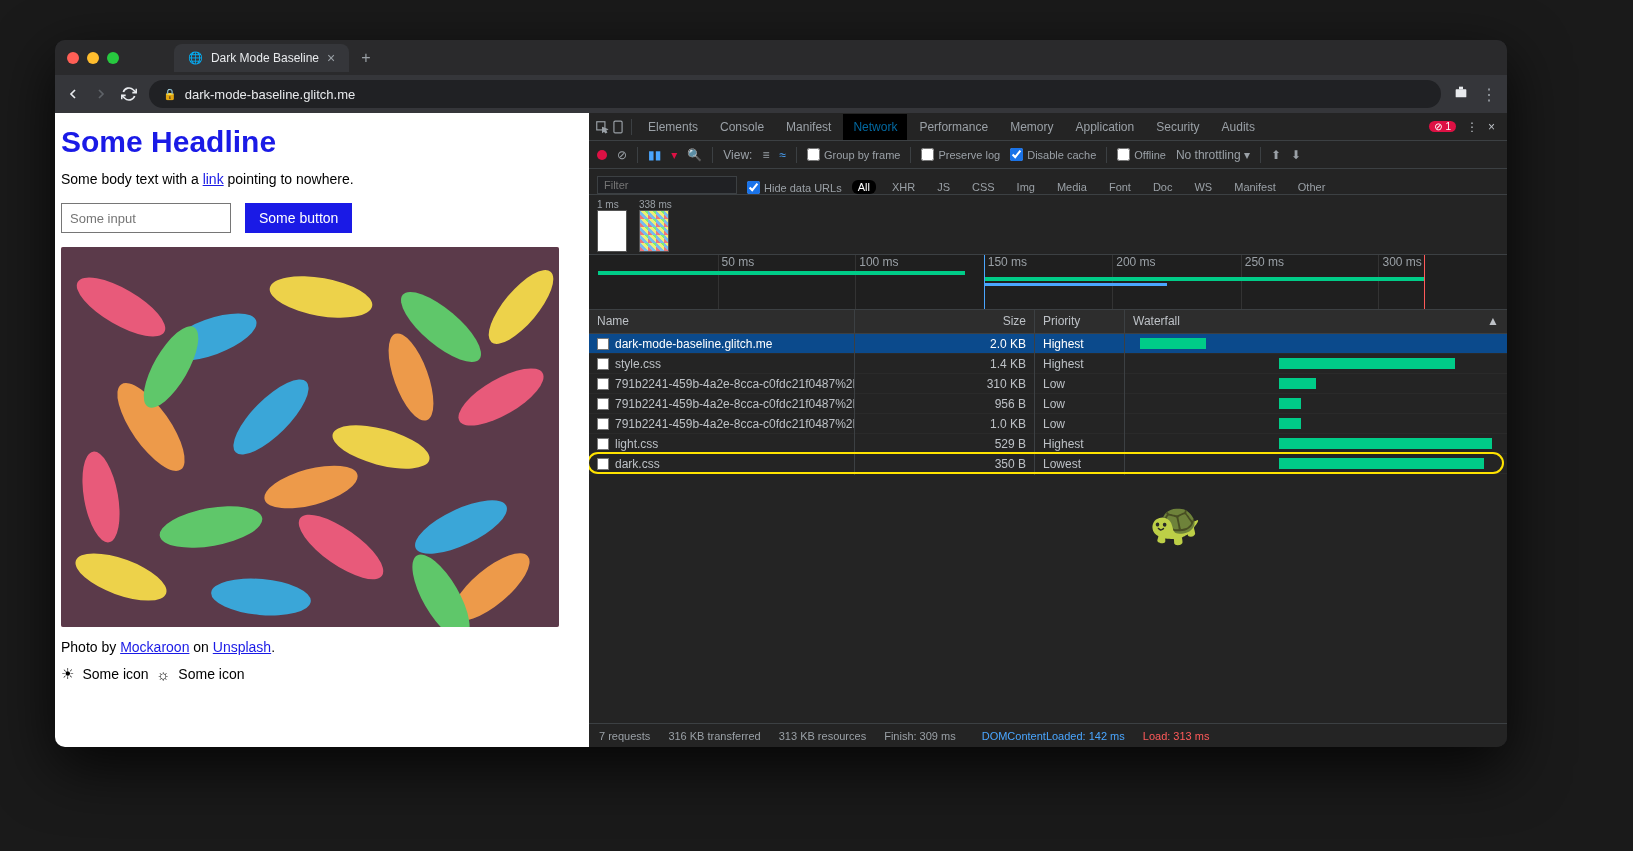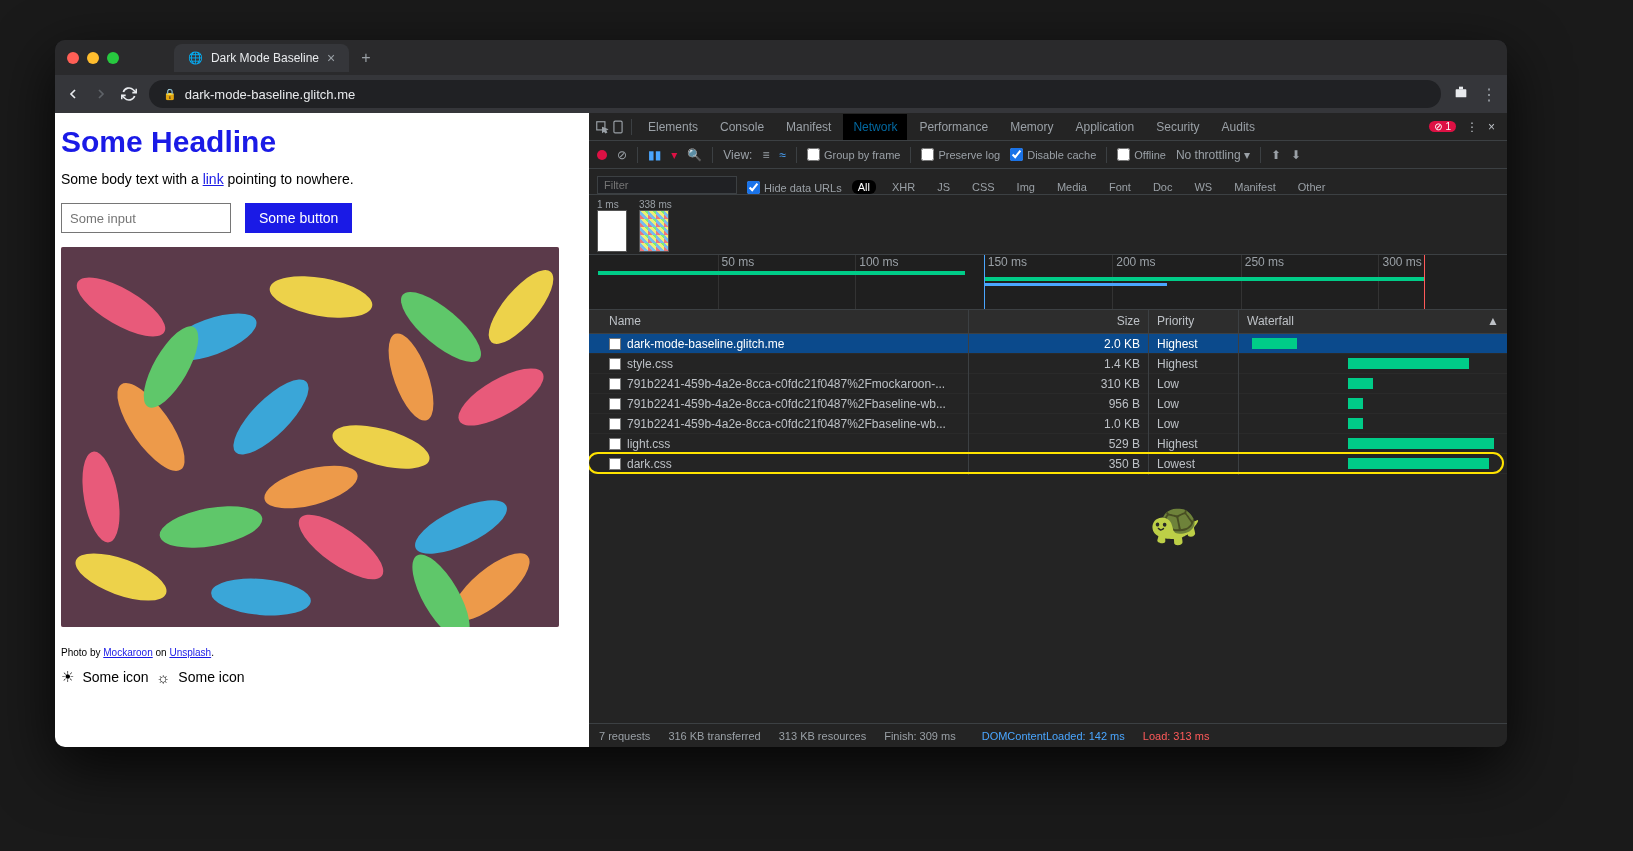--- a/index.html
+++ b/index.html
@@ -28,21 +28,21 @@
 .content { flex: 1; display: flex; overflow: hidden; }
 
 .page { width: 534px; background: #fff; padding: 6px; overflow-y: auto; color: #000; }
 .page h1 { color: #1a1ae6; font-size: 30px; font-weight: 800; margin: 6px 0 12px 0; }
 .page .body-text { font-size: 14px; margin-bottom: 16px; }
 .page a { color: #1a1ae6; text-decoration: underline; }
 .input-row { display: flex; gap: 14px; margin-bottom: 14px; align-items:center; }
 .page input[type=text] { width: 170px; height: 30px; border: 1px solid #767676; padding: 0 8px; font-size: 13px; }
 .page .btn { background: #1a1ae6; color: #fff; border: none; padding: 7px 14px; font-size: 14px; cursor: pointer; }
 .candy { width: 498px; height: 380px; background: #e8a0b0; border-radius: 2px; position: relative; overflow: hidden; }
-.caption { font-size: 10px; margin-top: 16px; }
+.caption { font-size: 14px; margin-top: 8px; }
 .icon-row { display: flex; align-items: center; gap: 8px; font-size: 14px; margin-top: 10px; }
 .sun { font-size: 15px; }
 
 .devtools { flex: 1; background: #242424; display: flex; flex-direction: column; font-size: 12px; color: #bdc1c6; }
 
 .dt-tabs { height: 28px; border-bottom: 1px solid #3c4043; display: flex; align-items: center; padding: 0 6px; gap: 2px; }
 .dt-tabs .sep { width: 1px; height: 16px; background: #3c4043; margin: 0 4px; }
 .dt-tab { padding: 6px 10px; cursor: pointer; color: #9aa0a6; }
 .dt-tab.active { background: #000; color: #0369a1; }
 .dt-tab-right { margin-left: auto; display: flex; align-items: center; gap: 10px; padding-right: 6px; }
@@ -61,21 +61,21 @@
 .dt-thumbs { height: 60px; border-bottom: 1px solid #3c4043; display: flex; align-items: flex-start; gap: 12px; padding: 4px 8px; }
 .thumb-label { font-size: 10px; color: #9aa0a6; }
 .thumb { width: 30px; height: 42px; border: 1px solid #555; background: #fff; }
 .thumb.img { background: linear-gradient(45deg,#e77 0 25%, #7be 25% 50%, #ee7 50% 75%, #7e7 75% 100%); background-size: 8px 8px; }
 
 .dt-timeline { height: 55px; border-bottom: 1px solid #3c4043; position: relative; background:#1f1f1f; }
 .tick { position: absolute; top: 0; font-size: 12px; color: #9aa0a6; height:100%; border-left:1px solid #333; padding-left:3px;}
 .tl-bar { position: absolute; height: 4px; background: #0c8; top: 16px; }
 
 .dt-grid-head { height: 24px; border-bottom: 1px solid #3c4043; display: flex; background: #2d2d2d; }
-.col-name { width: 380px; padding: 4px 20px; border-right: 1px solid #3c4043; }
+.col-name { width: 266px; padding: 4px 8px; border-right: 1px solid #3c4043; }
 .col-size { width: 180px; padding: 4px 8px; text-align: right; border-right: 1px solid #3c4043; }
 .col-pri { width: 90px; padding: 4px 8px; border-right: 1px solid #3c4043; }
 .col-wf { flex: 1; padding: 4px 8px; display:flex; justify-content:space-between; }
 
 .dt-grid { flex: 1; overflow: auto; position: relative; }
 .row { display: flex; height: 20px; align-items: center; border-bottom: 1px solid #2a2a2a; }
 .row.sel { background: #0b4a8c; color: #fff; }
 .row .col-name { display: flex; align-items: center; gap: 6px; white-space: nowrap; overflow: hidden; text-overflow: ellipsis; }
 .file-ico { width: 12px; height: 12px; border: 1px solid #777; background: #fff; flex-shrink: 0; }
 .wf-bar { height: 11px; background: #0c8; position: relative; }

